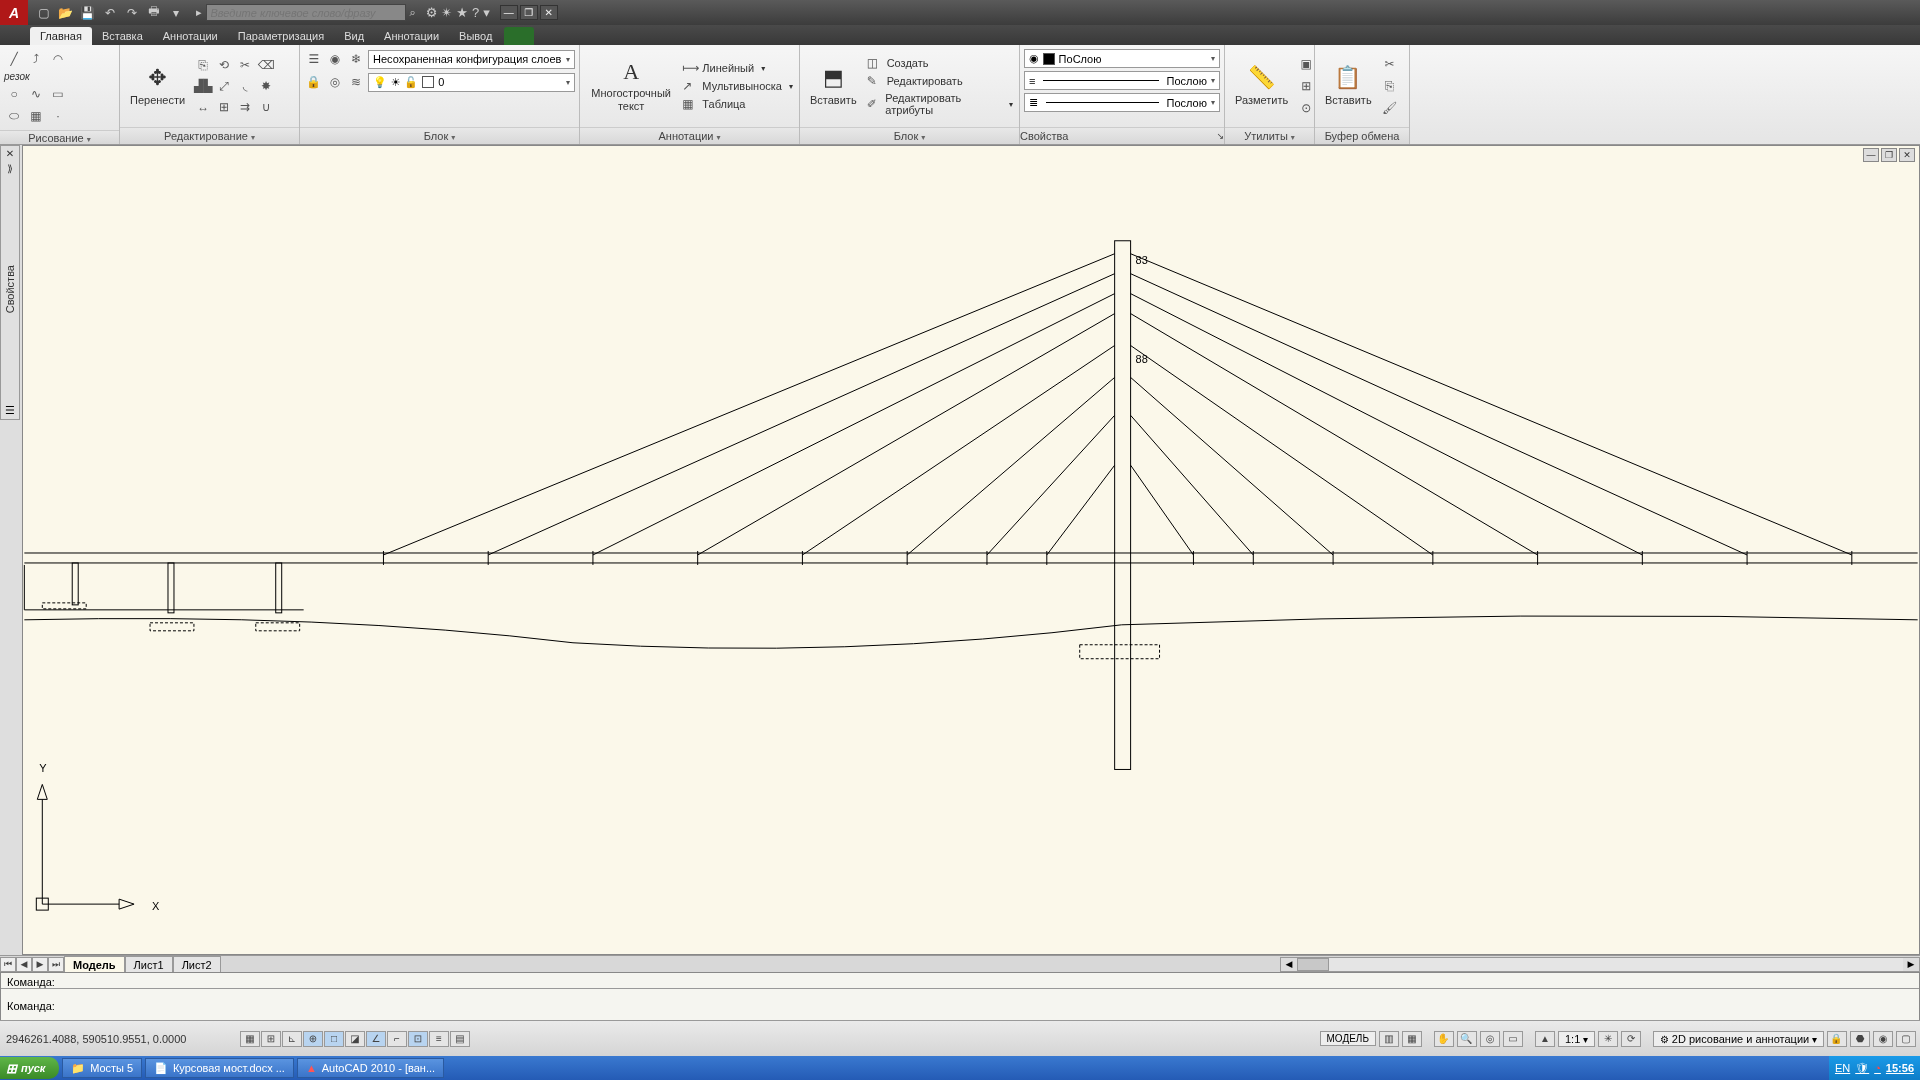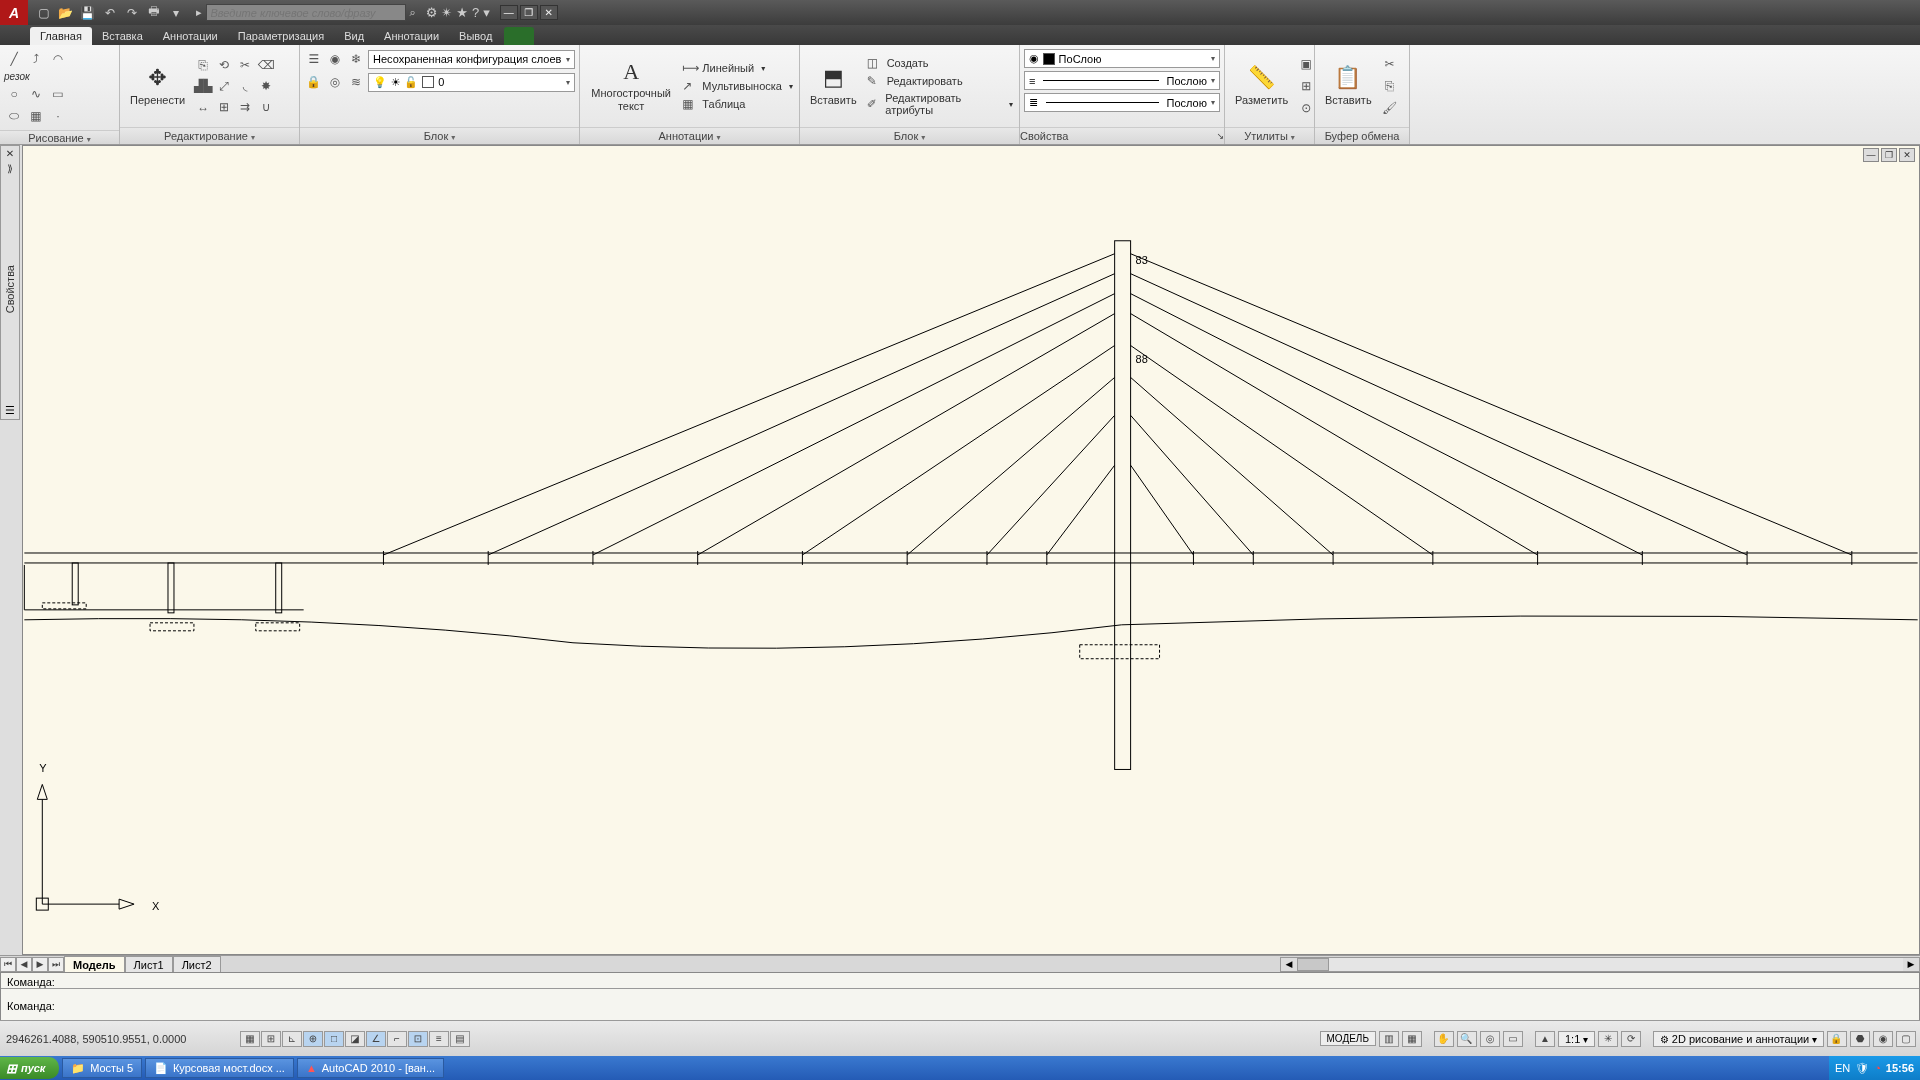--- a/index.html
+++ b/index.html
@@ -80,21 +80,21 @@
 .statusbar .tg { width:20px; height:16px; border:1px solid #999; background:#e5e5e5; display:flex; align-items:center; justify-content:center; font-size:10px; color:#444; }
 .statusbar .tg.on { background:#b8d4f0; }
 .statusbar .right { margin-left:auto; display:flex; align-items:center; gap:3px; padding-right:4px; }
 .statusbar .pill { padding:1px 6px; border:1px solid #999; background:#eee; font-size:10px; }
 
 
 .taskbar { position:absolute; left:0; right:0; bottom:0; height:24px; background:linear-gradient(#3a79d0,#245bb5); display:flex; align-items:center; }
 .taskbar .start { height:22px; padding:0 14px 0 6px; background:linear-gradient(#5fb648,#3a8a27); color:#fff; font-style:italic; font-weight:bold; border-radius:0 10px 10px 0; display:flex; align-items:center; gap:4px; font-size:13px; }
 .taskbar .start .winlogo { font-size:13px; }
 .taskbar .task { height:20px; padding:0 8px; margin-left:3px; background:linear-gradient(#5a94e0,#3a74c9); color:#fff; border:1px solid #2a5aa0; display:flex; align-items:center; gap:5px; font-size:11px; max-width:200px; overflow:hidden; white-space:nowrap; }
-.taskbar .tray { margin-left:auto; height:24px; background:linear-gradient(#1a9ae8,#0e7dc8); display:flex; align-items:center; padding:0 6px; gap:5px; color:#fff; font-size:11px; }
+.taskbar .tray { margin-left:auto; height:24px; background:linear-gradient(#1a9ae8,#0e7dc8); display:flex; align-items:center; padding:0 6px; gap:5px; color:#fff; font-size:11px;text-decoration:underline; }
 .taskbar .tray .clock { font-weight:bold; }
 
 .swatch { width:12px; height:12px; border:1px solid #555; display:inline-block; }
 </style>
 </head>
 <body>
 
 <div class="titlebar">
   <div class="logo">A</div>
   <div class="qat">

